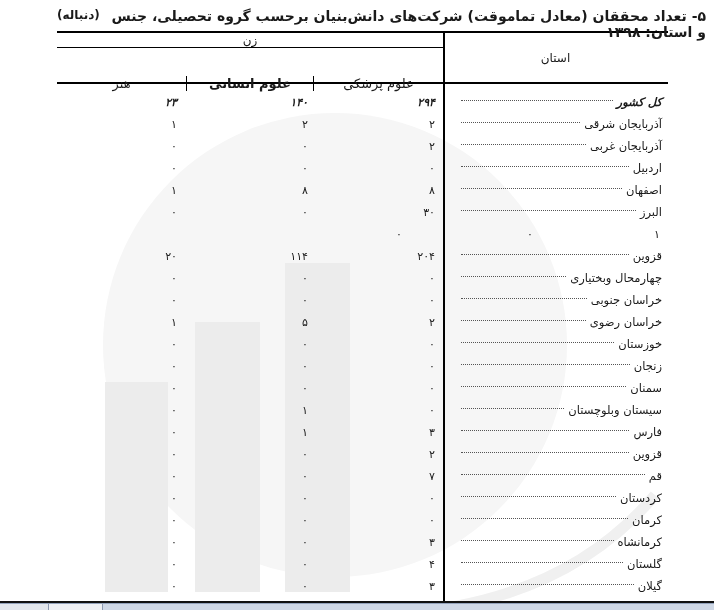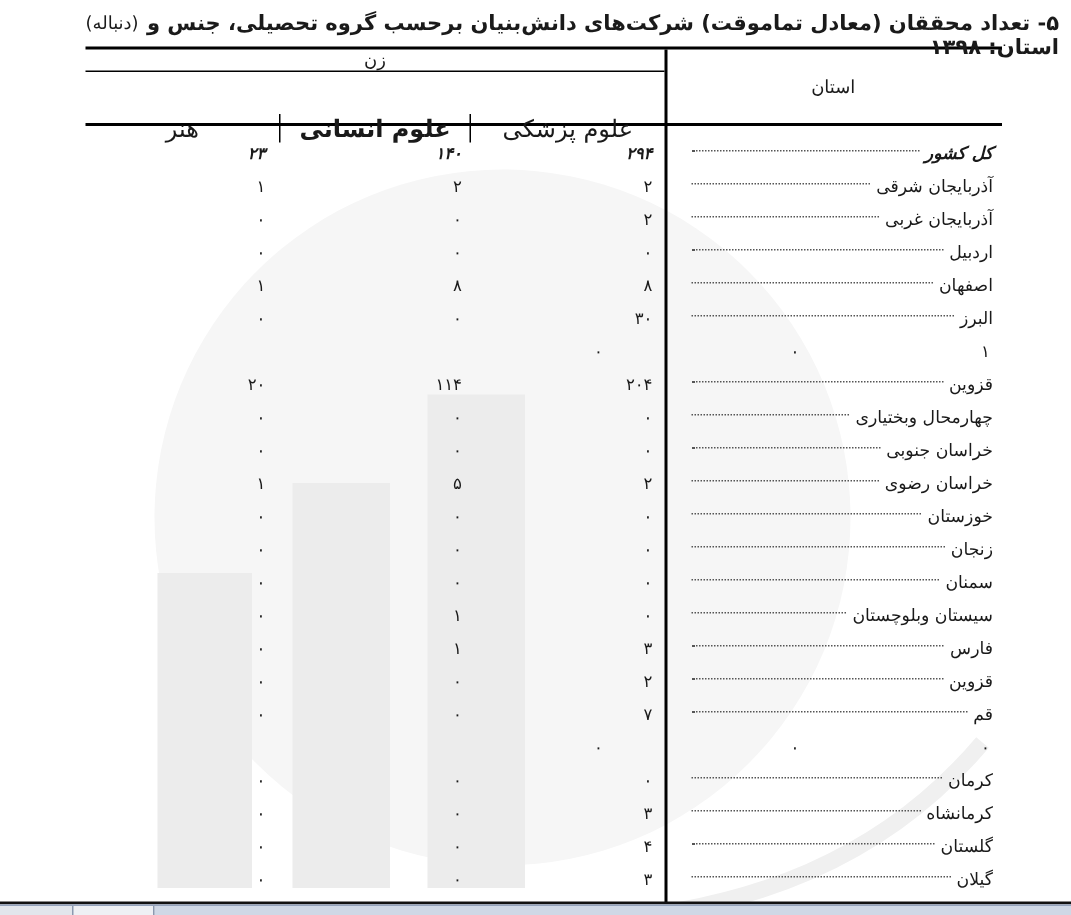--- a/index.html
+++ b/index.html
@@ -12,21 +12,21 @@
   }
   
   .watermark{position:absolute;inset:0;z-index:0;}
   
   .titlebar{
     position:absolute;top:8px;right:8px;left:57px;z-index:2;
     display:flex;justify-content:space-between;align-items:flex-start;
     direction:rtl;
   }
   .doc-title{font-size:14px;font-weight:bold;letter-spacing:0;}
-  .cont-label{font-size:12px;font-weight:normal;}
+  .cont-label{font-size:12px;font-weight:bold;}
   
   .tbl{
     position:absolute;top:31px;right:46px;width:611px;height:571px;z-index:1;
     border-top:2px solid #000;
     box-sizing:border-box;
     direction:rtl;
   }
   .tbl-header{
     display:flex;direction:rtl;height:51px;
     border-bottom:2px solid #000;box-sizing:border-box;
@@ -37,21 +37,21 @@
     font-size:12px;
   }
   .zan-section{width:386px;box-sizing:border-box;display:flex;flex-direction:column;gap:28px;}
   .zan-row{
     height:26px;display:flex;align-items:center;justify-content:center;
     border-bottom:1px solid #000;box-sizing:border-box;font-size:12px;
   }
   .sub-row{flex:1;display:flex;direction:rtl;}
   .sub-cell{
     display:flex;align-items:center;justify-content:center;
-    font-size:16px;box-sizing:border-box;
+    font-size:13px;box-sizing:border-box;
   }
   .sub-med{width:129px;}
   .sub-hum{width:128px;border-right:1px solid #000;border-left:1px solid #000;font-weight:bold;}
   .sub-art{width:129px;}
   .vdivider{
     position:absolute;top:0;bottom:0;right:223px;width:2px;background:#000;z-index:3;
   }
   
   .tbl-body{padding-top:7px;}
   .data-row{display:flex;direction:rtl;height:22px;align-items:center;}
@@ -269,20 +269,24 @@
       <div class="data-row">
         <div class="cell prov">
           <span class="pname">قم</span>
           <span class="leader"></span>
         </div>
         <div class="cell num num-med">۷</div>
         <div class="cell num num-hum">۰</div>
         <div class="cell num num-art">۰</div>
       </div>
       <div class="data-row">
+        <div class="cell prov">
+          <span class="pname">کردستان</span>
+          <span class="leader"></span>
+        </div>
         <div class="cell num num-med">۰</div>
         <div class="cell num num-hum">۰</div>
         <div class="cell num num-art">۰</div>
       </div>
       <div class="data-row">
         <div class="cell prov">
           <span class="pname">کرمان</span>
           <span class="leader"></span>
         </div>
         <div class="cell num num-med">۰</div>

